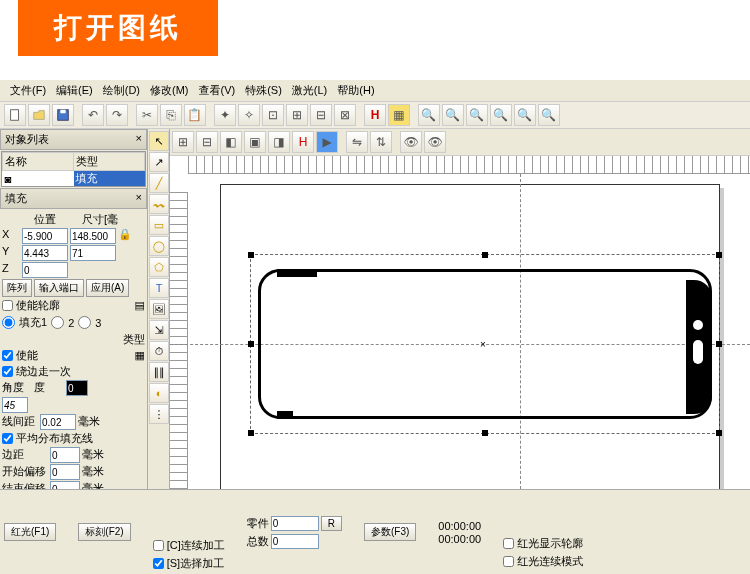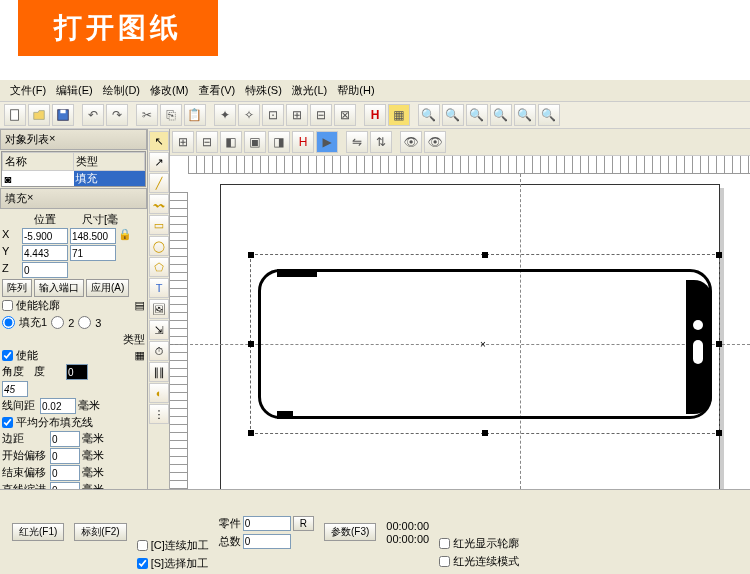--- a/index.html
+++ b/index.html
@@ -7,21 +7,21 @@
 .banner { position: absolute; top: 0; left: 18px; width: 200px; height: 56px; background:#ff6600; color:#fff; font-size: 28px; font-weight: bold; display:flex; align-items:center; justify-content:center; letter-spacing:4px; z-index: 50; }
 .app { position: absolute; top: 80px; left: 0; right:0; bottom:0; background:#ece9d8; display:flex; flex-direction:column; }
 .menubar { background:#ece9d8; padding:2px 6px; display:flex; gap:2px; border-bottom:1px solid #ccc; }
 .menubar span { padding:1px 4px; }
 .toolbar { background:#f0ede0; padding:2px 4px; display:flex; gap:2px; align-items:center; border-bottom:1px solid #ccc; }
 .tbtn { width:22px; height:22px; border:1px solid #ccc; background:linear-gradient(#fff,#e8e6d8); display:flex; align-items:center; justify-content:center; font-size:12px; color:#555; }
 .tbtn svg { width:14px; height:14px; }
 .sep { width:4px; }
 .main { flex:1; display:flex; overflow:hidden; }
 .leftcol { width:148px; background:#ece9d8; border-right:1px solid #aaa; overflow:hidden; display:flex; flex-direction:column; }
-.panel-title { background:linear-gradient(#e8e4d4,#d6d2c2); font-size:11px; padding:2px 4px; border:1px solid #aaa; display:flex; }
+.panel-title { background:linear-gradient(#e8e4d4,#d6d2c2); font-size:11px; padding:2px 4px; border:1px solid #aaa; display:flex; justify-content:space-between; }
 .objlist { height:60px; background:#fff; border:1px solid #999; margin:1px; }
 .objlist table { width:100%; border-collapse:collapse; }
 .objlist th { background:#ece9d8; border:1px solid #ccc; font-weight:normal; padding:1px 2px; text-align:left; }
 .objlist td { padding:0 2px; }
 .row-sel { background:#316ac5; color:#fff; }
 .fill-panel { padding:2px; font-size:10px; }
 .fld-row { display:flex; align-items:flex-start; gap:2px; margin:1px 0; }
 .fld-row label { width:18px; }
 .fld-row input[type=text] { width:46px; height:16px; border:1px solid #7f9db9; background:#fff; font-size:10px; padding:0 1px; }
 .btn-small { border:1px solid #999; background:linear-gradient(#fff,#e2e0d0); padding:1px 4px; font-size:10px; }
@@ -40,21 +40,21 @@
 .crosshair-h { position:absolute; top:170px; left:0; right:0; border-top:1px dashed #888; }
 .bbox { position:absolute; left:80px; top:80px; width:470px; height:180px; border:1px dashed #666; }
 .handle { width:6px; height:6px; background:#000; position:absolute; }
 .phone { position:absolute; left:88px; top:95px; width:454px; height:150px; }
 .phone-body { width:100%; height:100%; border:3px solid #000; border-radius:22px; position:relative; background:transparent; }
 .phone-body::before { content:""; position:absolute; right:-3px; top:8px; width:26px; height:134px; background:#000; border-radius:0 18px 18px 0; }
 .phone-cam { position:absolute; right:6px; top:48px; width:10px; height:10px; background:#fff; border-radius:50%; }
 .phone-speaker { position:absolute; right:6px; top:68px; width:10px; height:24px; background:#fff; border-radius:5px; }
 .phone-notch { position:absolute; left:16px; top:-3px; width:40px; height:8px; background:#000; }
 .phone-notch2 { position:absolute; left:16px; bottom:-3px; width:16px; height:8px; background:#000; }
-.footer { background:#ece9d8; border-top:1px solid #aaa; padding:2px 12px; display:flex; gap:10px; align-items:center; font-size:10px; flex-wrap:wrap; }
+.footer { background:#ece9d8; border-top:1px solid #aaa; padding:2px 4px; display:flex; gap:22px; align-items:center; font-size:10px; flex-wrap:wrap; }
 .footer .btn-small { padding:1px 6px; }
 .footer input[type=text] { width:48px; height:15px; border:1px solid #7f9db9; font-size:10px; }
 .status { background:#ece9d8; border-top:1px solid #ccc; padding:1px 4px; font-size:10px; color:#444; display:flex; justify-content:space-between; }
 .x-close { font-family:Arial; }
 .radio-row { display:flex; gap:4px; align-items:center; font-size:10px; margin:2px 0; }
 </style>
 </head>
 <body>
 
 <div class="banner">打开图纸</div>
@@ -181,20 +181,24 @@
             <span>3</span>
           </div>
         <div style="display:flex;justify-content:space-between;">
             <span></span>
             <span>类型</span>
           </div>
         <div class="chk">
             <input type="checkbox" checked="" style="">
             <span>使能</span>
             <span style="margin-left:auto">▦</span>
+          </div>
+        <div class="chk">
+            <input type="checkbox" checked="" style="">
+            <span>绕边走一次</span>
           </div>
         <div class="fld-row">
             <span style="width:30px">角度</span>
             <span style="width:30px">度</span>
             <input type="text" style="width: 22px; background: rgb(0, 0, 0); color: rgb(255, 255, 255);" value="0">
           </div>
         <div class="fld-row">
             <input type="text" style="width: 26px; font-style: italic;" value="45">
           </div>
         <div class="fld-row">

